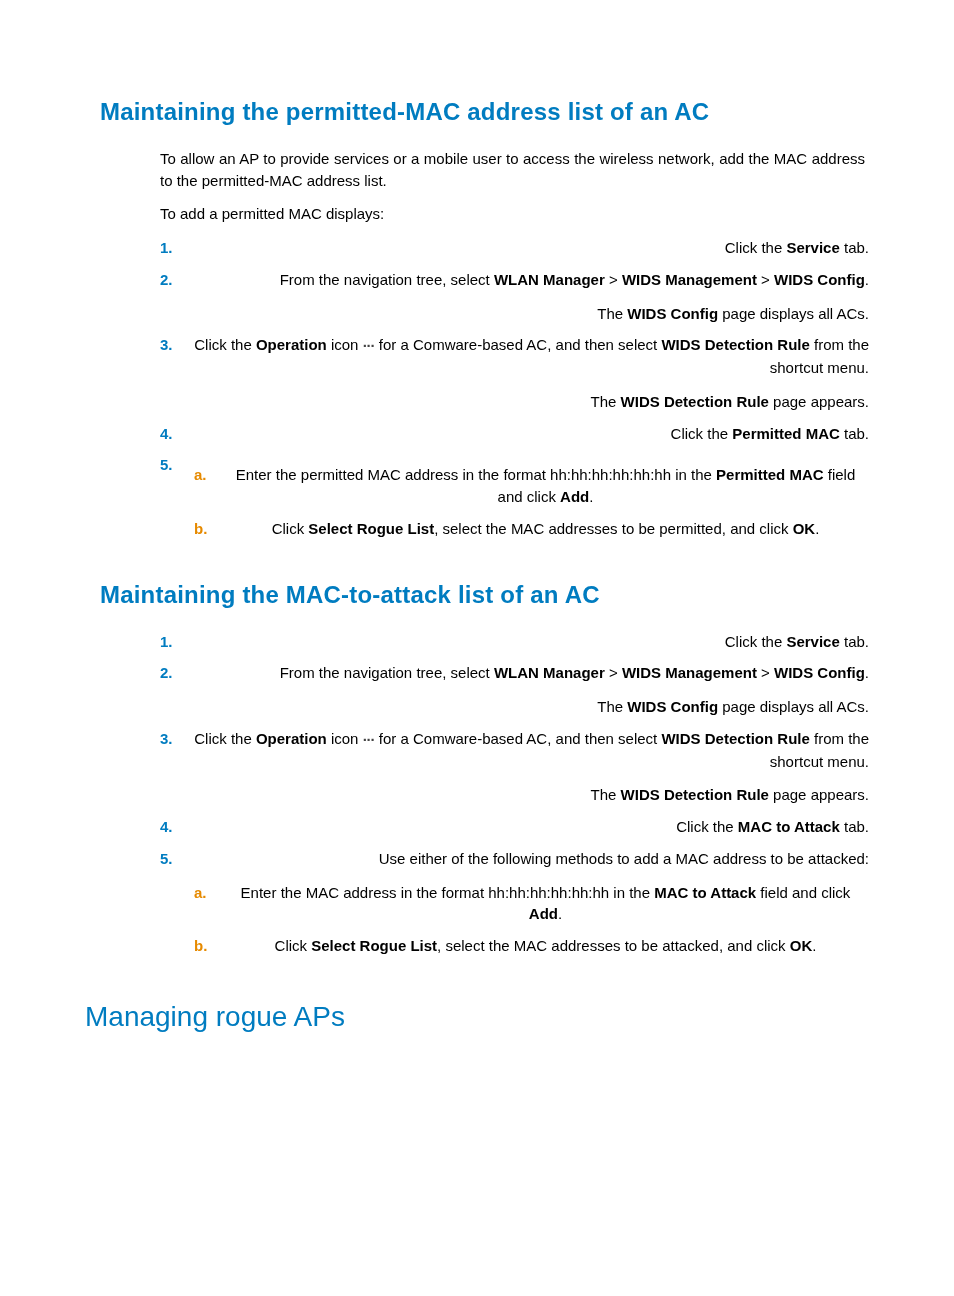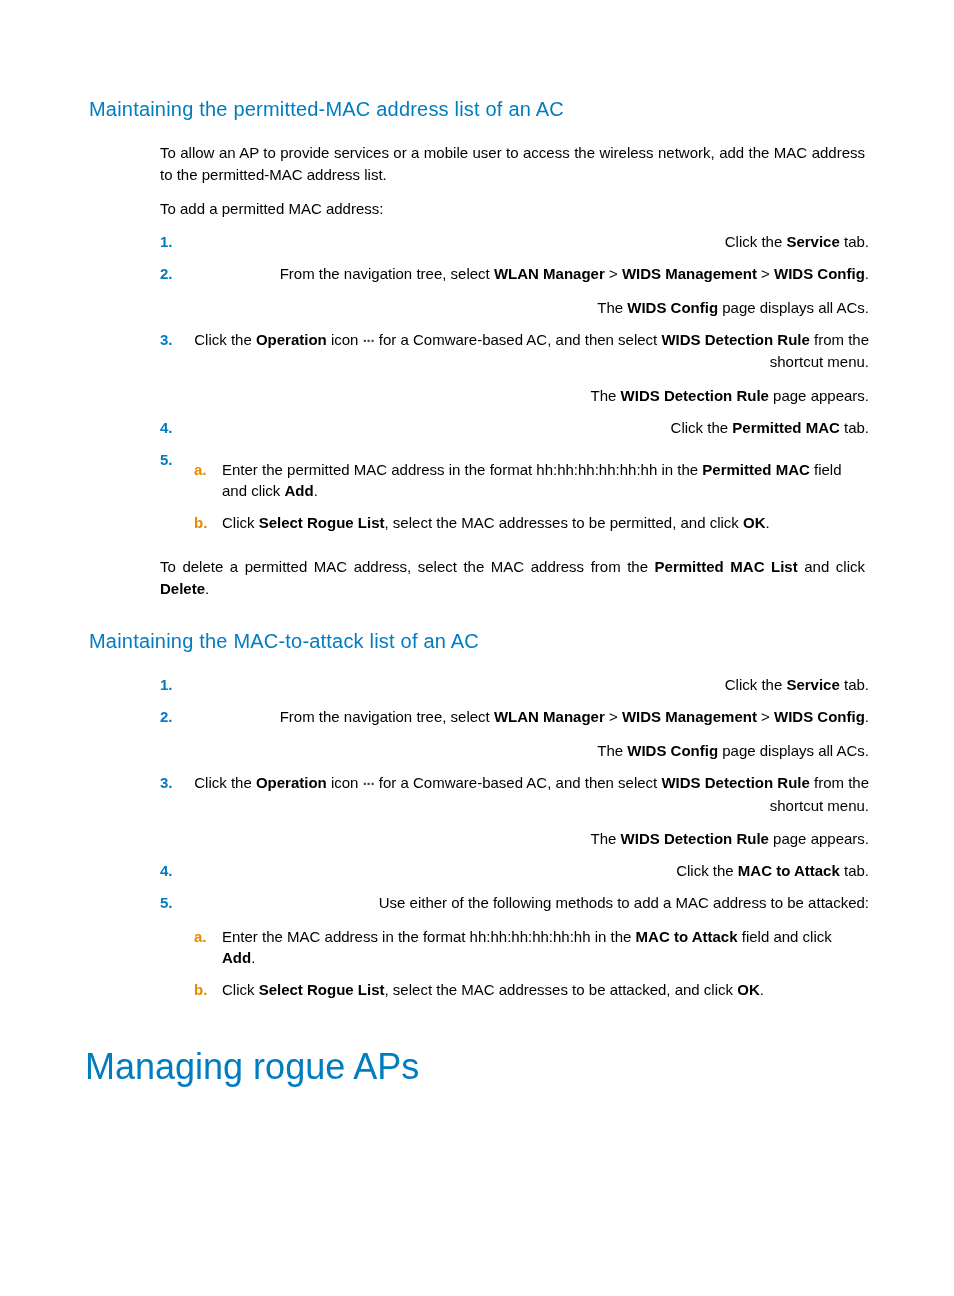--- a/index.html
+++ b/index.html
@@ -8,32 +8,32 @@
     color: #000;
     margin: 0;
     padding: 95px 85px 40px 85px;
     width: 954px;
     box-sizing: border-box;
     line-height: 1.45;
   }
   h2 {
     font-family: "Arial Narrow", Arial, sans-serif;
     font-stretch: condensed;
-    font-weight: 400;
+    font-weight: 700;
     color: #007cc0;
-    font-size: 20px;
-    margin: 0 0 18px 4px;
+    font-size: 24px;
+    margin: 0 0 18px 15px;
     letter-spacing: 0.2px;
   }
   h1.big {
     font-family: "Arial Narrow", Arial, sans-serif;
     font-stretch: condensed;
     font-weight: 400;
     color: #007cc0;
-    font-size: 36px;
+    font-size: 28px;
     margin: 30px 0 22px 0;
   }
   .block {
     margin-left: 75px;
   }
   p {
     margin: 0 4px 12px 0;
     text-align: justify;
   }
   ol.num {
@@ -64,37 +64,38 @@
     display: flex;
     margin-bottom: 10px;
   }
   ol.alpha > li > .amarker {
     color: #e68a00;
     font-weight: bold;
     min-width: 28px;
   }
   ol.alpha > li > .acontent {
     flex: 1;
+    text-align: center;
   }
   .b { font-weight: bold; }
   .dots-icon {
     display: inline-block;
     vertical-align: middle;
     letter-spacing: -1px;
     font-weight: bold;
     color: #444;
   }
 </style>
 </head>
 <body>
 
 <h2>Maintaining the permitted-MAC address list of an AC</h2>
 <div class="block">
   <p>To allow an AP to provide services or a mobile user to access the wireless network, add the MAC address to the permitted-MAC address list.</p>
-  <p>To add a permitted MAC address:</p>
+  <p>To add a permitted MAC displays:</p>
   <ol class="num">
     <li>
       <span class="marker">1.</span>
       <div class="content">
           <p><span>Click the </span><span class="b">Service</span><span> tab.</span></p>
         </div>
     </li>
     <li>
       <span class="marker">2.</span>
       <div class="content">
@@ -124,21 +125,20 @@
             <div class="acontent"><span>Enter the permitted MAC address in the format hh:hh:hh:hh:hh:hh in the </span><span class="b">Permitted MAC</span><span> field and click </span><span class="b">Add</span><span>.</span></div>
           </li>
           <li>
             <span class="amarker">b.</span>
             <div class="acontent"><span>Click </span><span class="b">Select Rogue List</span><span>, select the MAC addresses to be permitted, and click </span><span class="b">OK</span><span>.</span></div>
           </li>
         </ol>
       </div>
     </li>
   </ol>
-  <p><span>To delete a permitted MAC address, select the MAC address from the </span><span class="b">Permitted MAC List</span><span> and click </span><span class="b">Delete</span><span>.</span></p>
 </div>
 
 <h2 style="margin-top:28px;">Maintaining the MAC-to-attack list of an AC</h2>
 <div class="block">
   <ol class="num">
     <li>
       <span class="marker">1.</span>
       <div class="content">
           <p><span>Click the </span><span class="b">Service</span><span> tab.</span></p>
         </div>

